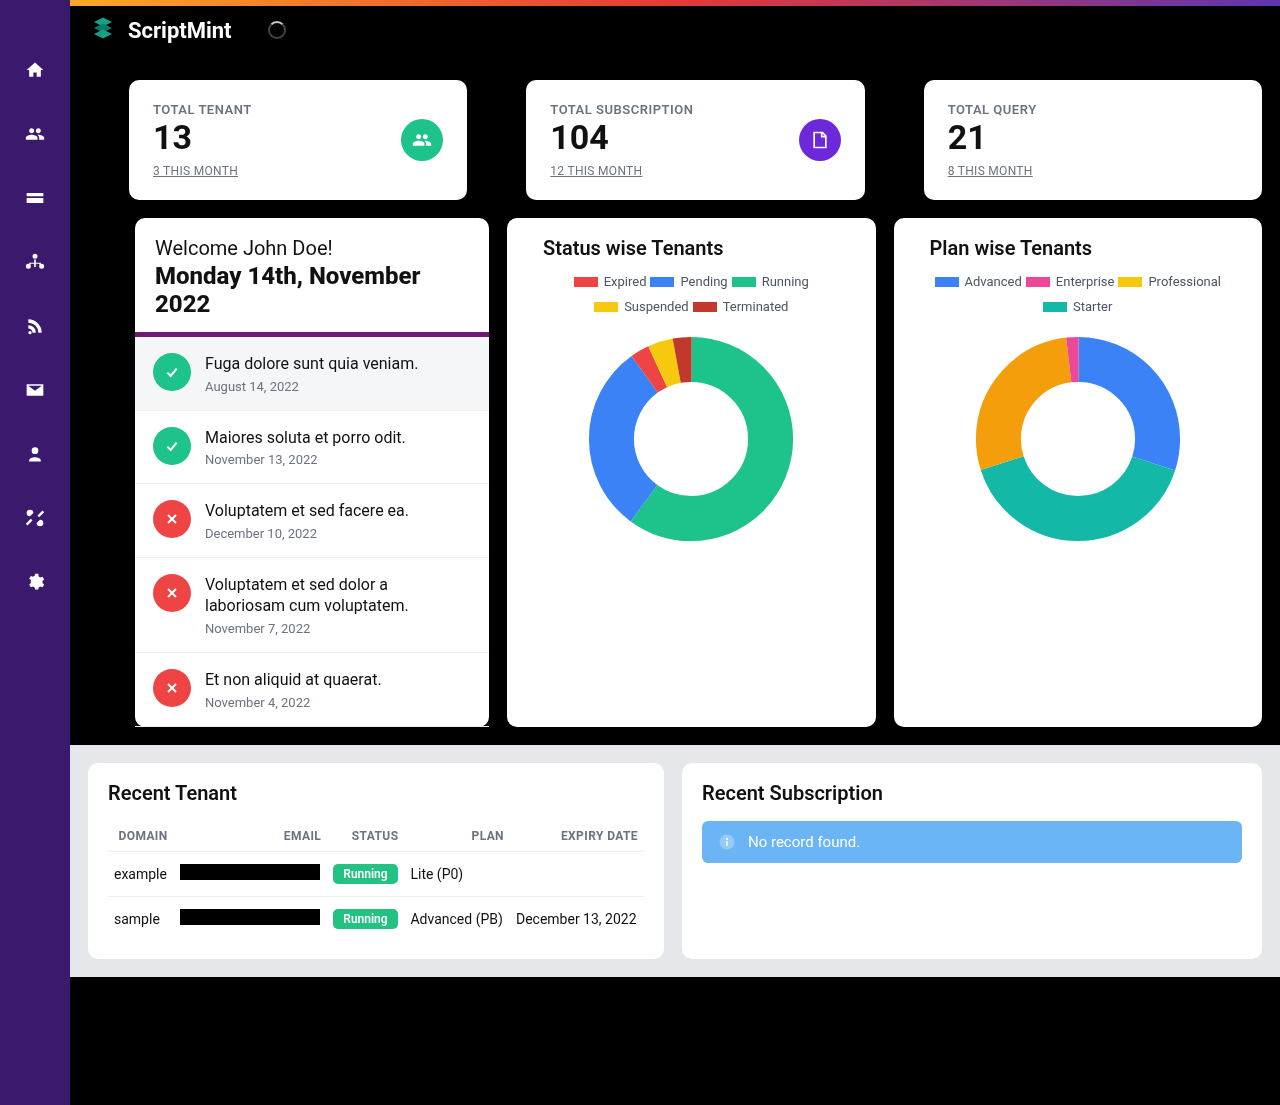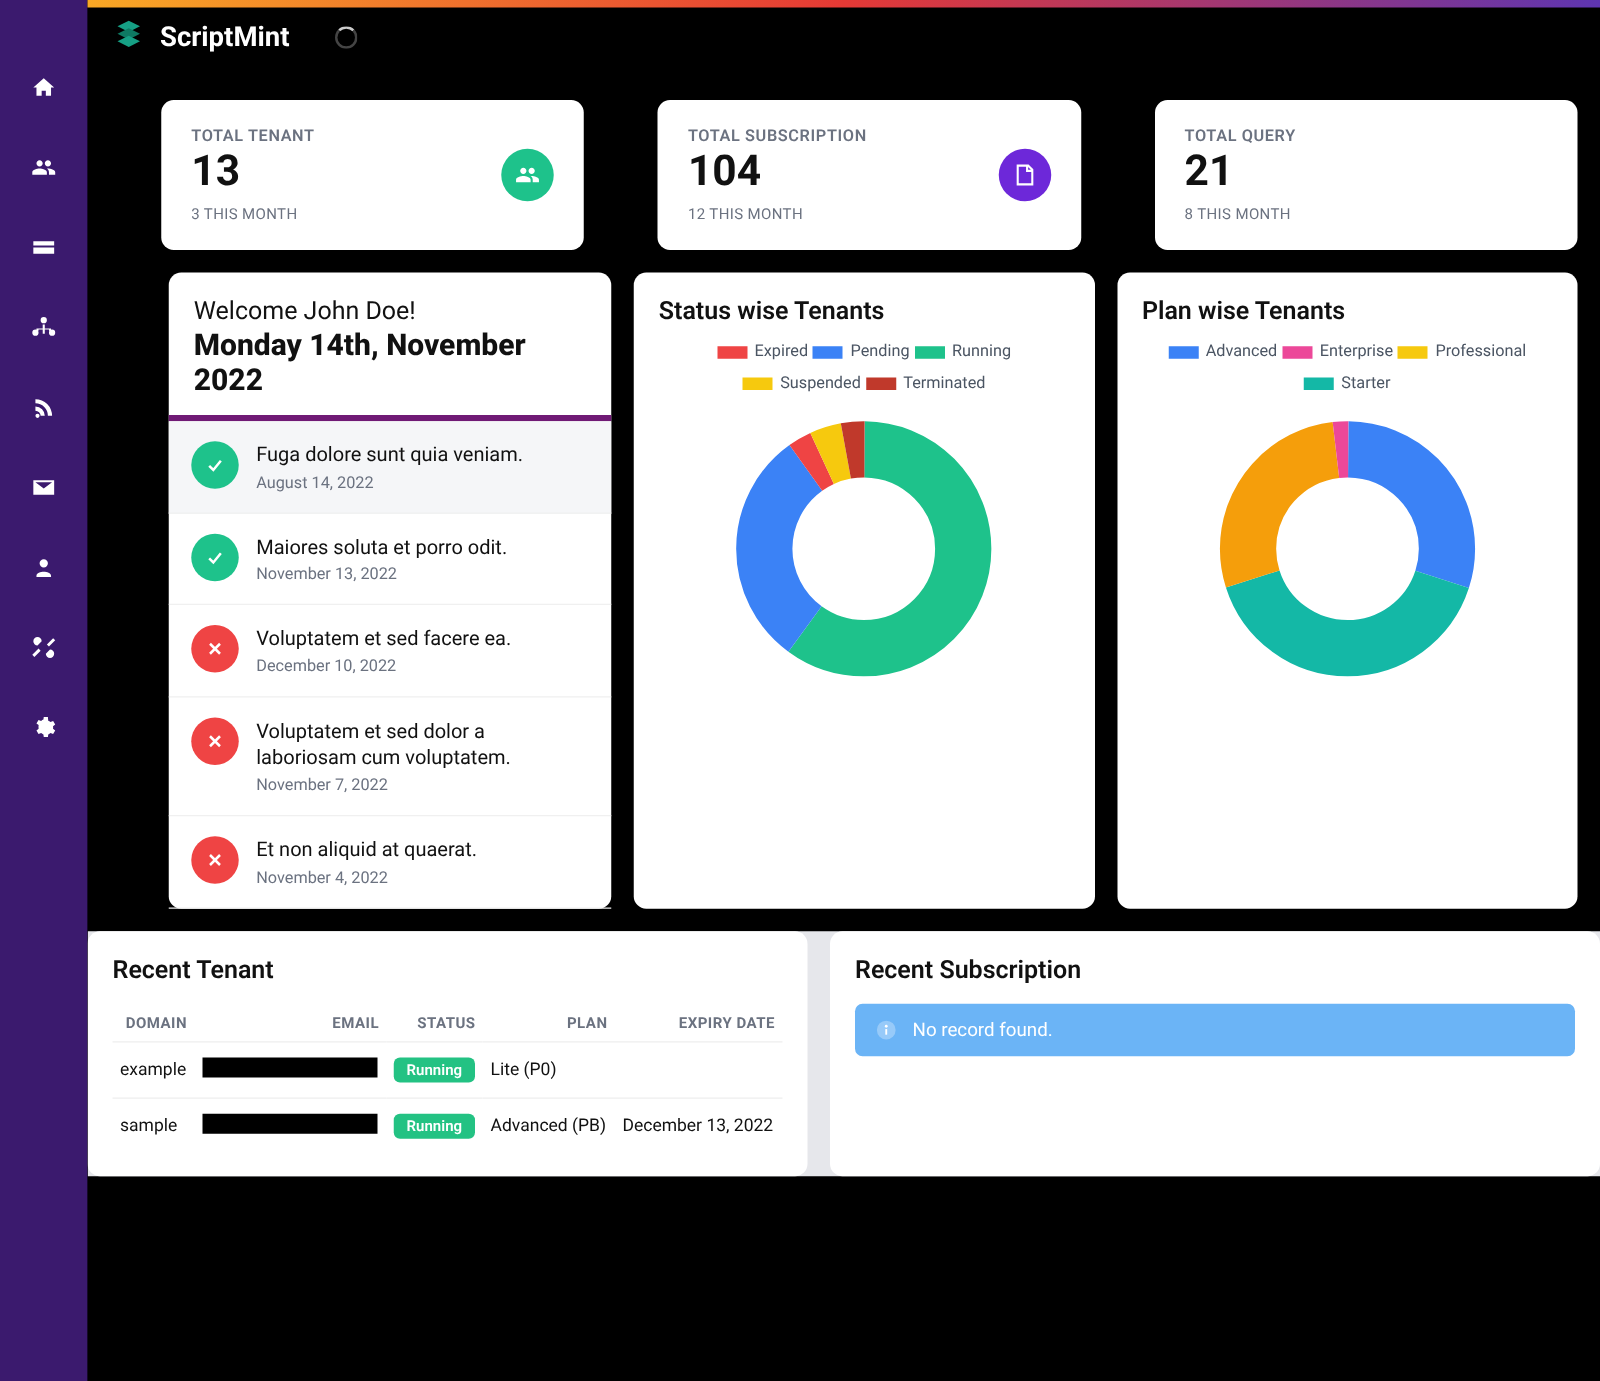--- a/index.html
+++ b/index.html
@@ -37,44 +37,44 @@
   .topbar{height:60px;background:var(--topbar-bg);display:flex;align-items:center;padding:12px 18px;gap:14px;}
   .logo{display:flex;align-items:center;gap:10px;color:#fff;font-weight:700;font-size:22px;}
   .logo-mark svg{width:30px;height:30px;}
   .spinner{width:18px;height:18px;border:2px solid #444;border-top-color:#ccc;border-radius:50%;margin-left:22px;}
   .content{flex:1;background:var(--topbar-bg);overflow:auto;padding:0 0 20px 0;}
   .cards-row{display:flex;gap:18px;padding:20px 18px 0 18px;}
   .stat-card{background:var(--card-bg);border-radius:10px;padding:20px 24px;display:flex;align-items:center;justify-content:space-between;min-height:120px;flex:1;margin-left:41px;}
   .stat-card:nth-child(3){min-width:300px;}
   .stat-label{font-size:13px;color:var(--text-gray);letter-spacing:0.5px;font-weight:600;}
   .stat-val{font-size:34px;font-weight:700;color:var(--text-dark);line-height:1.1;margin-top:2px;}
-  .stat-sub{font-size:12px;color:var(--text-gray);margin-top:8px;letter-spacing:0.3px;}
+  .stat-sub{font-size:12px;color:var(--text-gray);margin-top:8px;letter-spacing:0.3px;text-decoration:underline;}
   .stat-icon{width:42px;height:42px;border-radius:50%;display:flex;align-items:center;justify-content:center;}
   .stat-icon svg{width:20px;height:20px;fill:#fff;}
   .row2{display:flex;gap:18px;padding:18px 18px 0 18px;align-items:stretch;}
-  .panel{background:var(--card-bg);border-radius:10px;padding:18px 20px;}
+  .panel{background:var(--card-bg);border-radius:10px;padding:18px 36px;}
   .welcome{width:354px;flex-shrink:0;padding:0;margin-left:47px;}
   .welcome-head{padding:18px 20px 14px;}
   .welcome-title{font-size:20px;color:var(--text-dark);}
   .welcome-date{font-size:24px;font-weight:800;color:var(--text-dark);margin-top:2px;}
   .feed{border-top:5px solid #701a75;}
   .feed-item{display:flex;align-items:flex-start;gap:14px;padding:16px 18px;border-bottom:1px solid #f0f0f0;}
   .feed-item.active{background:#f5f6f8;}
   .feed-dot{width:38px;height:38px;border-radius:50%;display:flex;align-items:center;justify-content:center;flex-shrink:0;}
   .feed-dot svg{width:16px;height:16px;stroke:#fff;fill:none;stroke-width:3;}
   .feed-text{flex:1;}
   .feed-title{font-size:16px;color:var(--text-dark);line-height:1.35;}
   .feed-date{font-size:13px;color:var(--text-gray);margin-top:4px;}
   .chart-panel{flex:1;min-width:360px;}
   .chart-title{font-size:20px;font-weight:600;color:var(--text-dark);margin-bottom:14px;}
   .legend{display:flex;flex-wrap:wrap;justify-content:center;gap:10px 4px;font-size:13px;color:#4b5563;margin-bottom:10px;}
   .legend-item{display:flex;align-items:center;gap:6px;}
   .swatch{width:24px;height:10px;}
   .donut-wrap{display:flex;justify-content:center;padding:10px 0;}
-  .lower{background:var(--page-bg);margin:18px 0 0 0;display:flex;gap:18px;}
+  .lower{background:var(--page-bg);margin:18px 0 0 0;padding:18px;display:flex;gap:18px;}
   .table-panel{background:var(--card-bg);border-radius:10px;padding:18px 20px;}
   .recent-tenant{width:576px;flex-shrink:0;}
   .recent-sub{flex:1;}
   .panel-title{font-size:20px;font-weight:600;color:var(--text-dark);margin-bottom:16px;}
   table{width:100%;border-collapse:collapse;}
   th{font-size:12px;color:var(--text-gray);text-align:right;font-weight:700;letter-spacing:0.4px;padding:8px 6px;}
   td{font-size:14px;color:var(--text-dark);padding:12px 6px;border-top:1px solid #eee;vertical-align:middle;}
   .badge{display:inline-block;background:var(--badge-green);color:#fff;font-size:12px;font-weight:600;padding:3px 10px;border-radius:5px;}
   .redact{display:inline-block;width:140px;height:16px;background:#000;}
   .info-banner{background:var(--info-blue);color:#fff;border-radius:6px;padding:12px 16px;display:flex;align-items:center;gap:12px;font-size:15px;}

